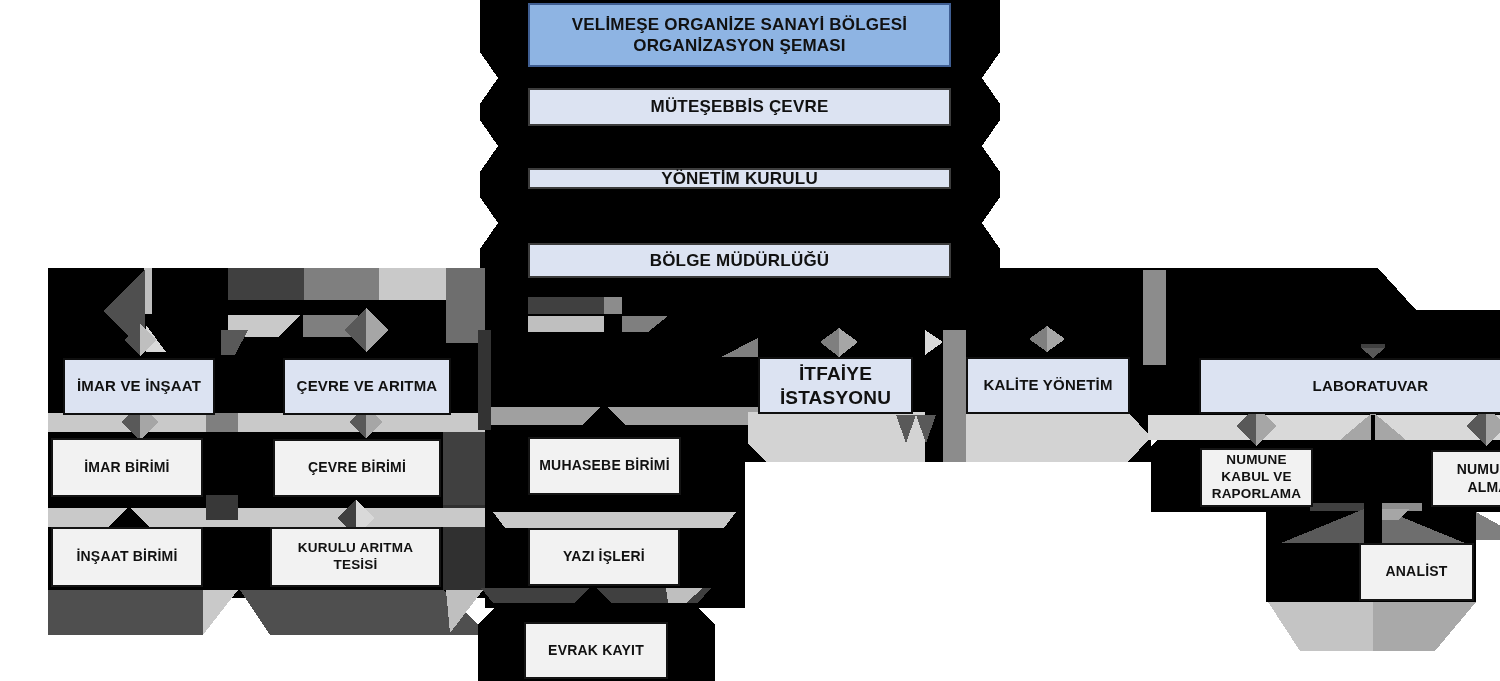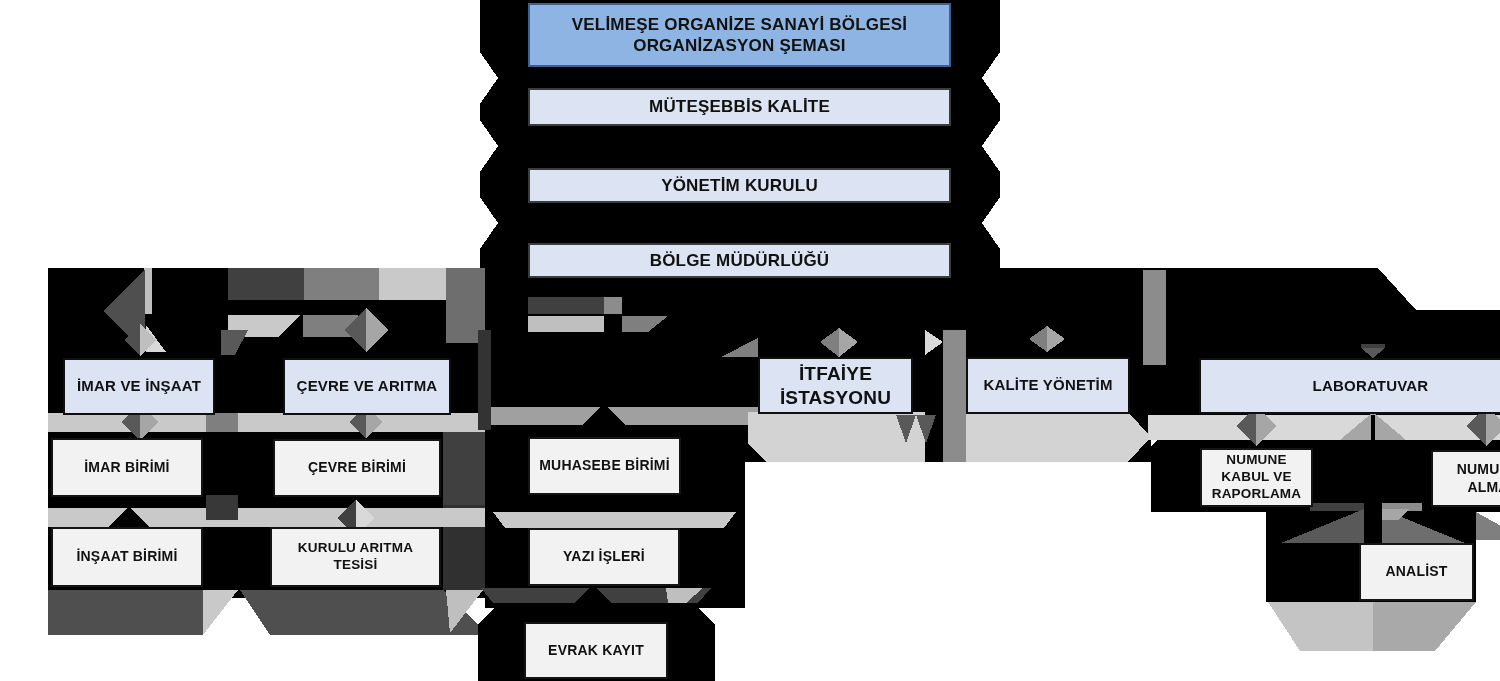--- a/index.html
+++ b/index.html
@@ -11,21 +11,21 @@
         letter-spacing:.2px;color:#111111;}
   
   .lvl{background:#DCE3F2;border:2px solid #3c3c3c;font-size:17px;}
   .root{background:#8EB4E3;border:2px solid #3F5E92;font-size:17px;padding:2px 30px;}
   
   .branch{background:#DCE3F2;border:2px solid #0f0f0f;font-size:15px;}
   
   .unit{background:#F2F2F2;border:2px solid #141414;font-size:14px;padding:19px 6px;}
   #n-root{left:480px;top:3px;width:423px;height:64px;}
   #n-mut{left:480px;top:88px;width:423px;height:38px;}
-  #n-yon{left:480px;top:168px;width:423px;height:35px;}
+  #n-yon{left:480px;top:168px;width:423px;height:21px;}
   #n-bol{left:480px;top:243px;width:423px;height:35px;}
   #n-imar{left:15px;top:358px;width:152px;height:57px;}
   #n-cevre{left:235px;top:358px;width:168px;height:57px;}
   #n-idari{left:480px;top:347px;width:152px;height:60px;}
   #n-itfaiye{left:710px;top:357px;width:155px;height:57px;font-size:19px;}
   #n-kalite{left:918px;top:357px;width:164px;height:57px;}
   #n-lab{left:1151px;top:358px;width:343px;height:56px;}
   #n-imarb{left:3px;top:438px;width:152px;height:59px;}
   #n-cevreb{left:225px;top:439px;width:168px;height:58px;}
   #n-muhasebe{left:480px;top:437px;width:153px;height:58px;}
@@ -143,21 +143,21 @@
       <polygon points="1233,543 1316,509 1316,543" fill="#595959"></polygon>
       <polygon points="1334,509 1417,543 1334,543" fill="#6E6E6E"></polygon>
       <polygon points="1334,509 1362,509 1350,520 1334,520" fill="#A6A6A6"></polygon>
       <polygon points="1220,602 1325,602 1325,651 1252,651" fill="#C4C4C4"></polygon>
       <polygon points="1325,602 1428,602 1387,651 1325,651" fill="#A9A9A9"></polygon>
       <polygon points="1428,512 1478,540 1428,540" fill="#7F7F7F"></polygon>
     </g>
   </svg>
 
   <div class="node root" id="n-root">VELİMEŞE ORGANİZE SANAYİ BÖLGESİ ORGANİZASYON ŞEMASI</div>
-  <div class="node lvl" id="n-mut">MÜTEŞEBBİS KALİTE</div>
+  <div class="node lvl" id="n-mut">MÜTEŞEBBİS ÇEVRE</div>
   <div class="node lvl" id="n-yon">YÖNETİM KURULU</div>
   <div class="node branch" id="n-imar">İMAR VE İNŞAAT</div>
 
   <div class="node lvl" id="n-bol">BÖLGE MÜDÜRLÜĞÜ</div>
   <div class="node branch" id="n-cevre">ÇEVRE VE ARITMA</div>
   <div class="node branch" id="n-itfaiye">İTFAİYE İSTASYONU</div>
   <div class="node branch" id="n-kalite">KALİTE YÖNETİM</div>
   <div class="node branch" id="n-lab">LABORATUVAR</div>
 
   <div class="node unit" id="n-imarb">İMAR BİRİMİ</div>

